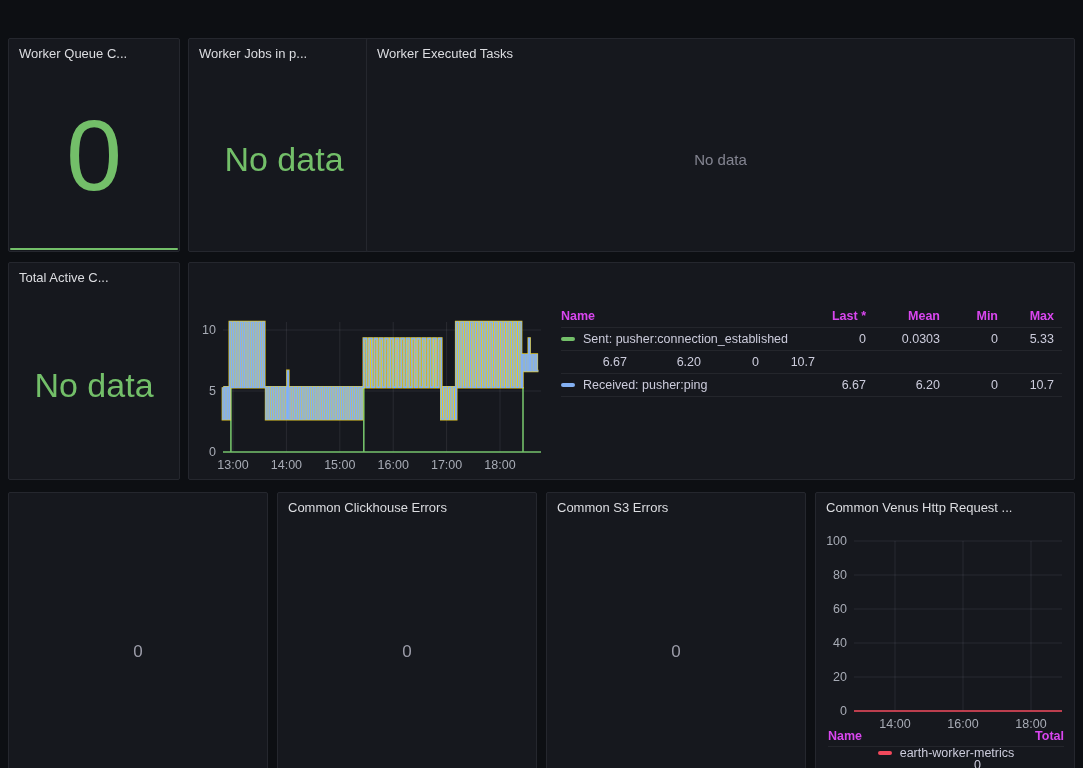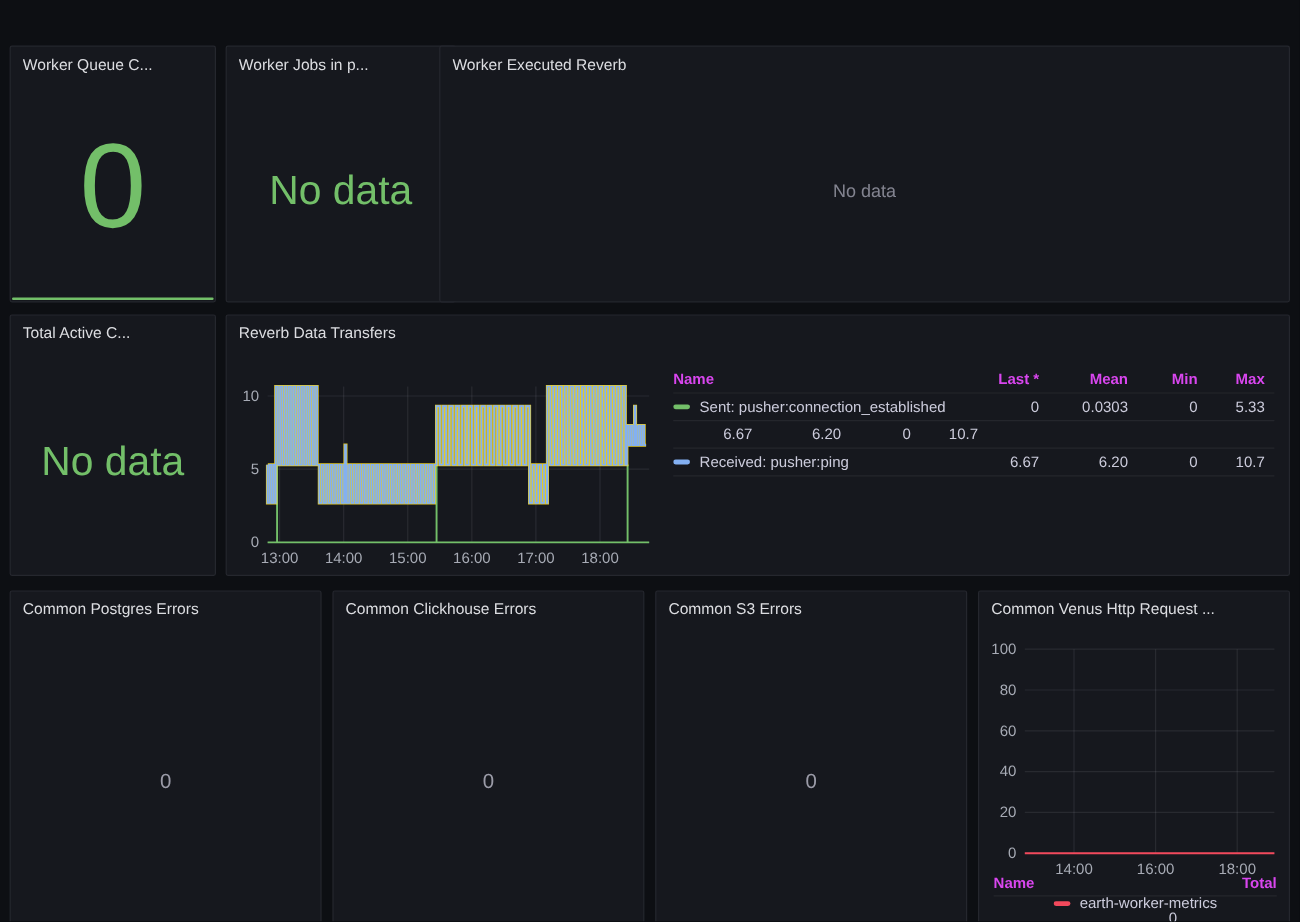--- a/index.html
+++ b/index.html
@@ -51,35 +51,34 @@
   </div>
 
   <div class="panel" style="left:188px;top:8px;width:192px;height:214px;">
     <div class="panel-title">Worker Jobs in p...</div>
     <div class="panel-body">
       <div class="stat-nodata-green">No data</div>
     </div>
   </div>
 
   <div class="panel" style="left:366px;top:8px;width:709px;height:214px;">
-    <div class="panel-title">Worker Executed Reverb</div>
+    <div class="panel-title">Worker Executed Tasks</div>
     <div class="panel-body">
       <div class="stat-nodata-gray">No data</div>
     </div>
   </div>
 
   <div class="panel" style="left:8px;top:232px;width:172px;height:218px;">
     <div class="panel-title">Total Active C...</div>
     <div class="panel-body">
       <div class="stat-nodata-green">No data</div>
     </div>
   </div>
 
   <div class="panel" style="left:188px;top:232px;width:887px;height:218px;">
-    <div class="panel-title">Reverb Data Transfers</div>
     <svg id="reverb-svg" width="360" height="162" viewBox="0 0 360 162" style="position:absolute;left:0;top:54px;">
         <line x1="34" x2="352" y1="135" y2="135" class="gridline"></line>
         <text x="27" y="139" text-anchor="end">0</text>
         <line x1="34" x2="352" y1="74" y2="74" class="gridline"></line>
         <text x="27" y="78" text-anchor="end">5</text>
         <line x1="34" x2="352" y1="13" y2="13" class="gridline"></line>
         <text x="27" y="17" text-anchor="end">10</text>
         <line x1="44" x2="44" y1="5" y2="135" class="gridline"></line>
         <text x="44" y="152" text-anchor="middle">13:00</text>
         <line x1="97.4" x2="97.4" y1="5" y2="135" class="gridline"></line>
@@ -127,21 +126,20 @@
           </span>
           <span class="cell num w-last">6.67</span>
           <span class="cell num w-mean">6.20</span>
           <span class="cell num w-min">0</span>
           <span class="cell num w-max">10.7</span>
         </div>
       </div>
   </div>
 
   <div class="panel" style="left:8px;top:462px;width:260px;height:291px;">
-    <div class="panel-title">Common Postgres Errors</div>
     <div class="panel-body">
       <div class="stat-zero-gray">0</div>
     </div>
   </div>
 
   <div class="panel" style="left:277px;top:462px;width:260px;height:291px;">
     <div class="panel-title">Common Clickhouse Errors</div>
     <div class="panel-body">
       <div class="stat-zero-gray">0</div>
     </div>

